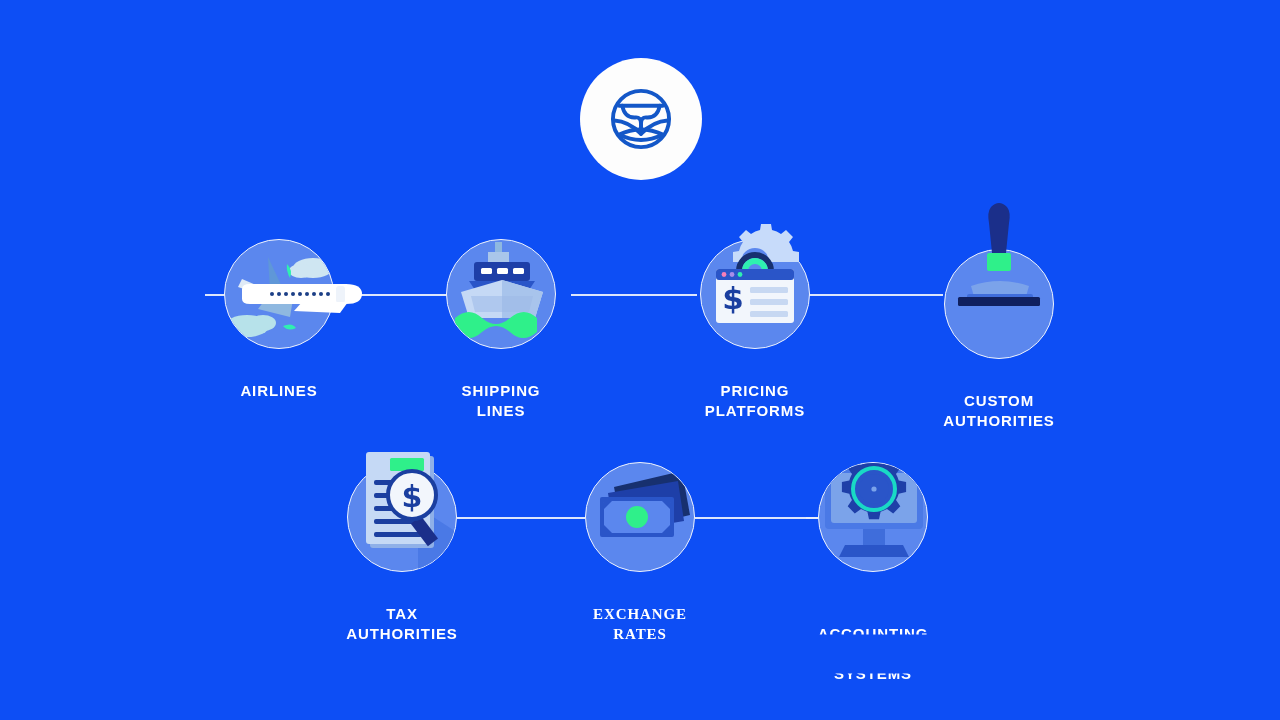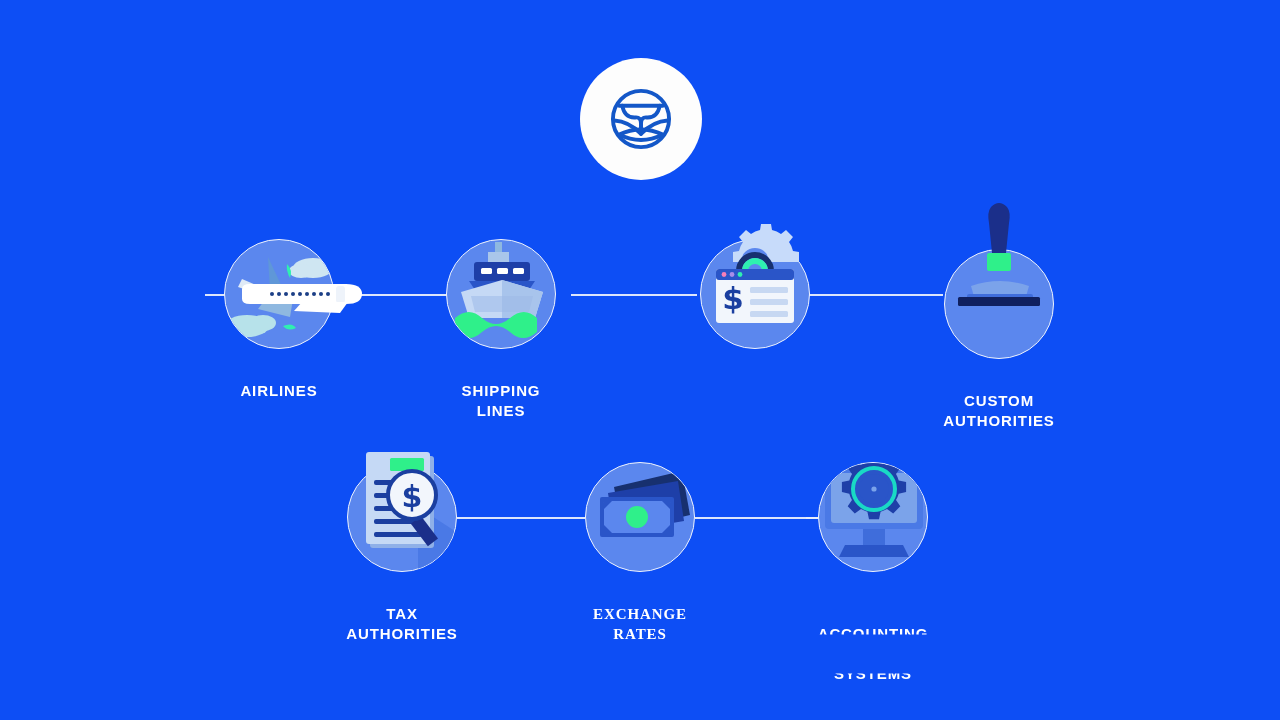--- a/index.html
+++ b/index.html
@@ -193,20 +193,22 @@
           <circle cx="40" cy="35.5" r="2.4" fill="#2ff0b0"></circle>
 
           <text x="33" y="70" font-family="DejaVu Sans, sans-serif" font-size="31" font-weight="bold" fill="#1b3fa0" text-anchor="middle">$</text>
 
           <rect x="50" y="48" width="38" height="6" rx="1.5" fill="#c7d8f2"></rect>
           <rect x="50" y="60" width="38" height="6" rx="1.5" fill="#c7d8f2"></rect>
           <rect x="50" y="72" width="38" height="6" rx="1.5" fill="#c7d8f2"></rect>
         </svg>
       </div>
     </div>
+    <div class="label">PRICING
+PLATFORMS</div>
   </div>
 
   <div class="node" style="left:904px; top:249px;">
     <div class="disc-wrap">
       <div class="disc">
         <div class="disc-clip">
           <svg width="110" height="110" viewBox="0 0 110 110">
             <path d="M26 36 q29 -10 58 0 l-4 14 H30 Z" fill="#7ba3ea"></path>
             <rect x="22" y="44" width="66" height="12" rx="2" fill="#3f6ddb"></rect>
           </svg>

